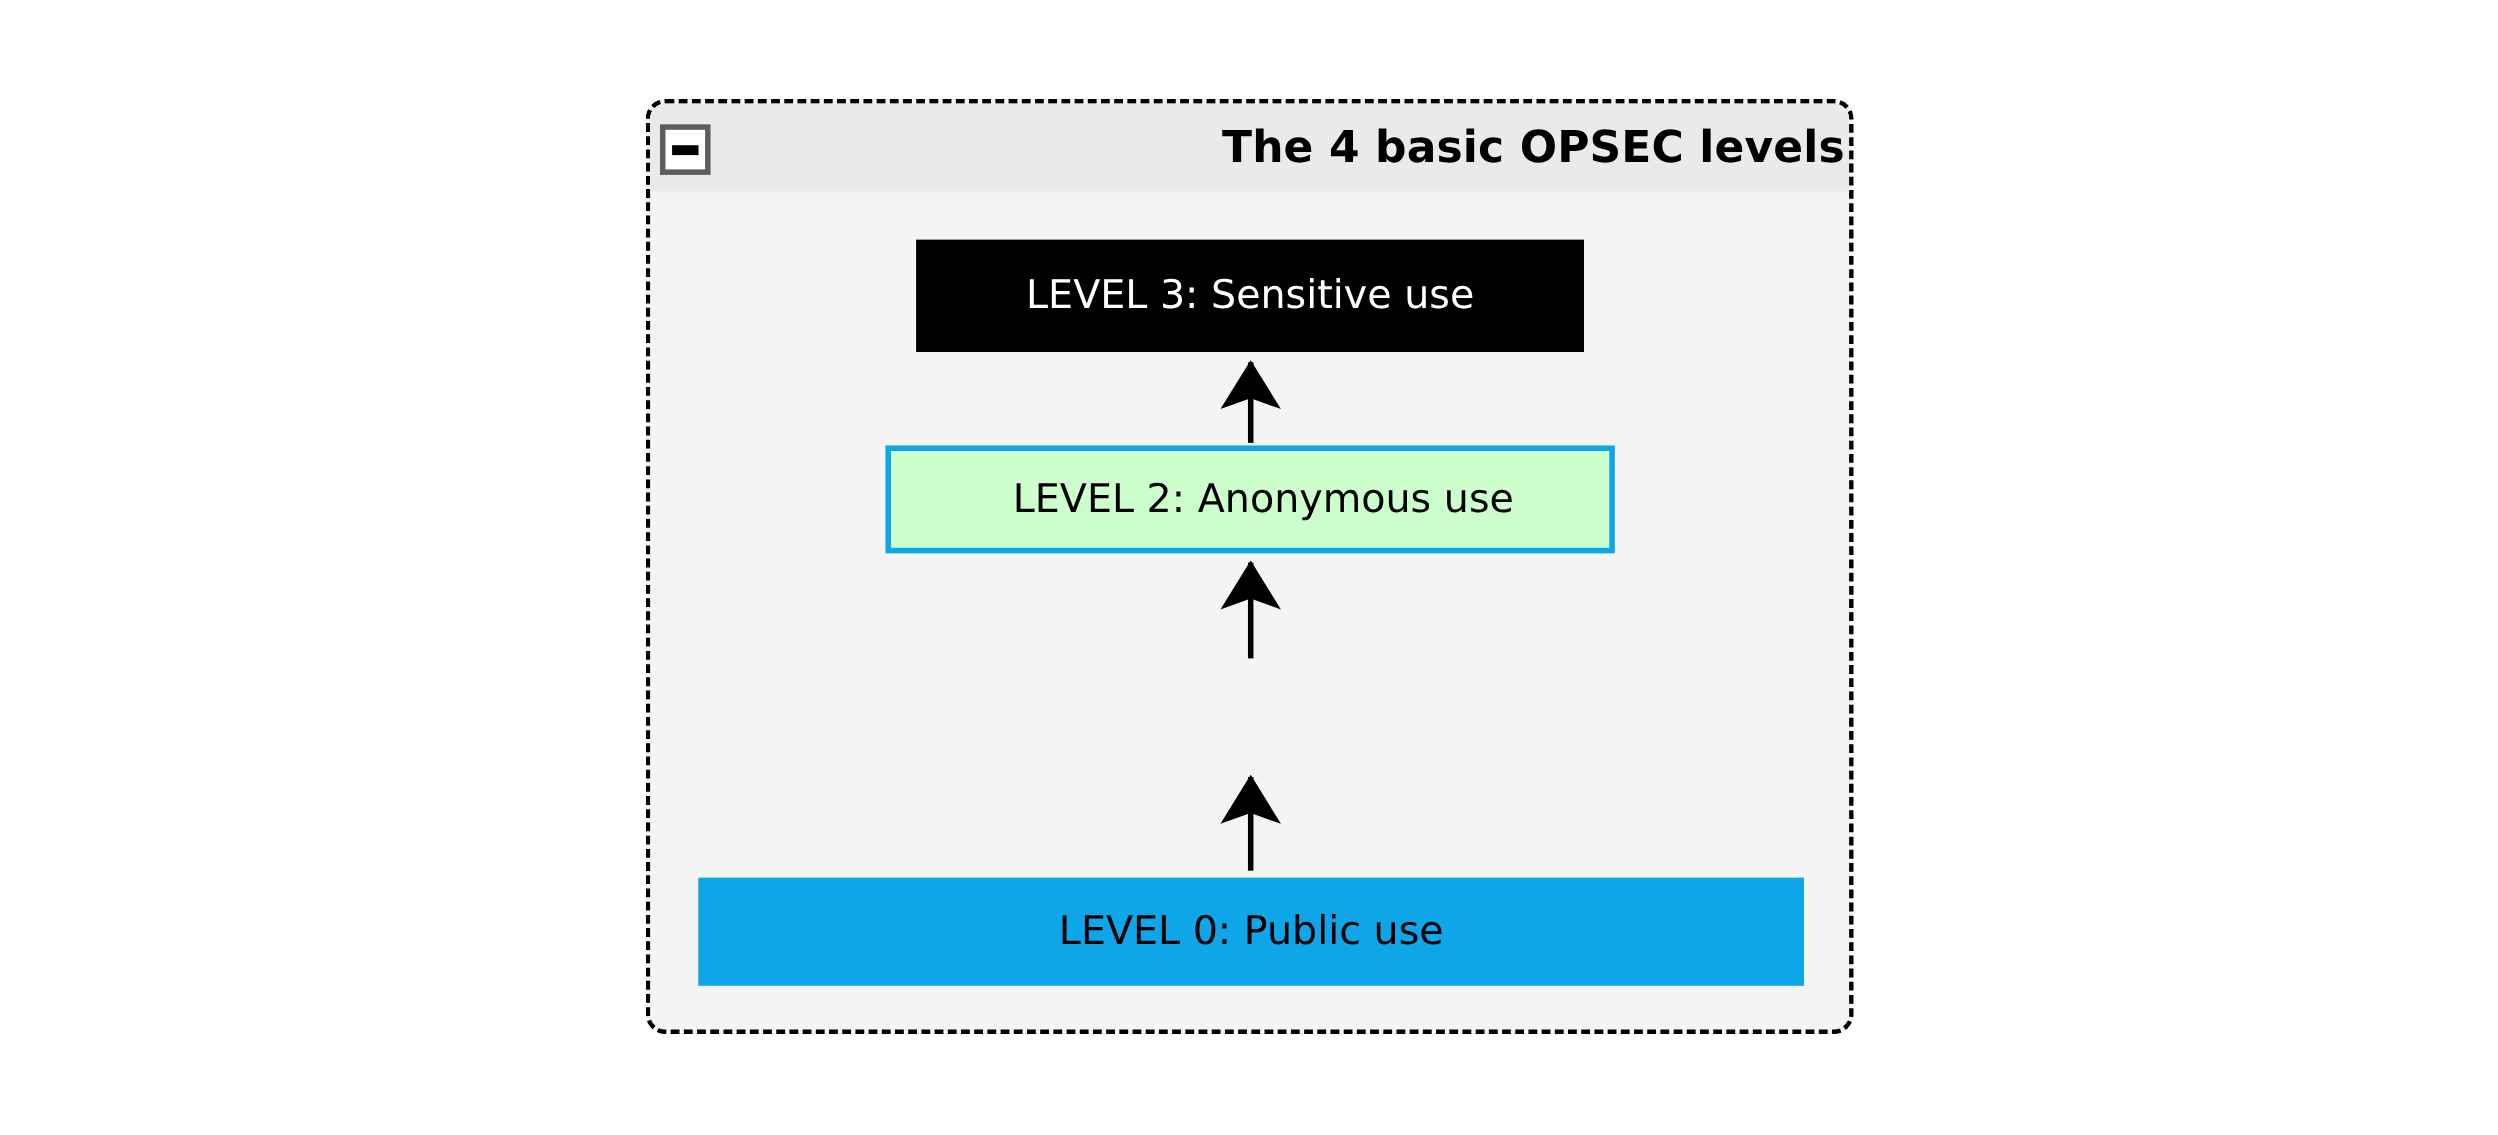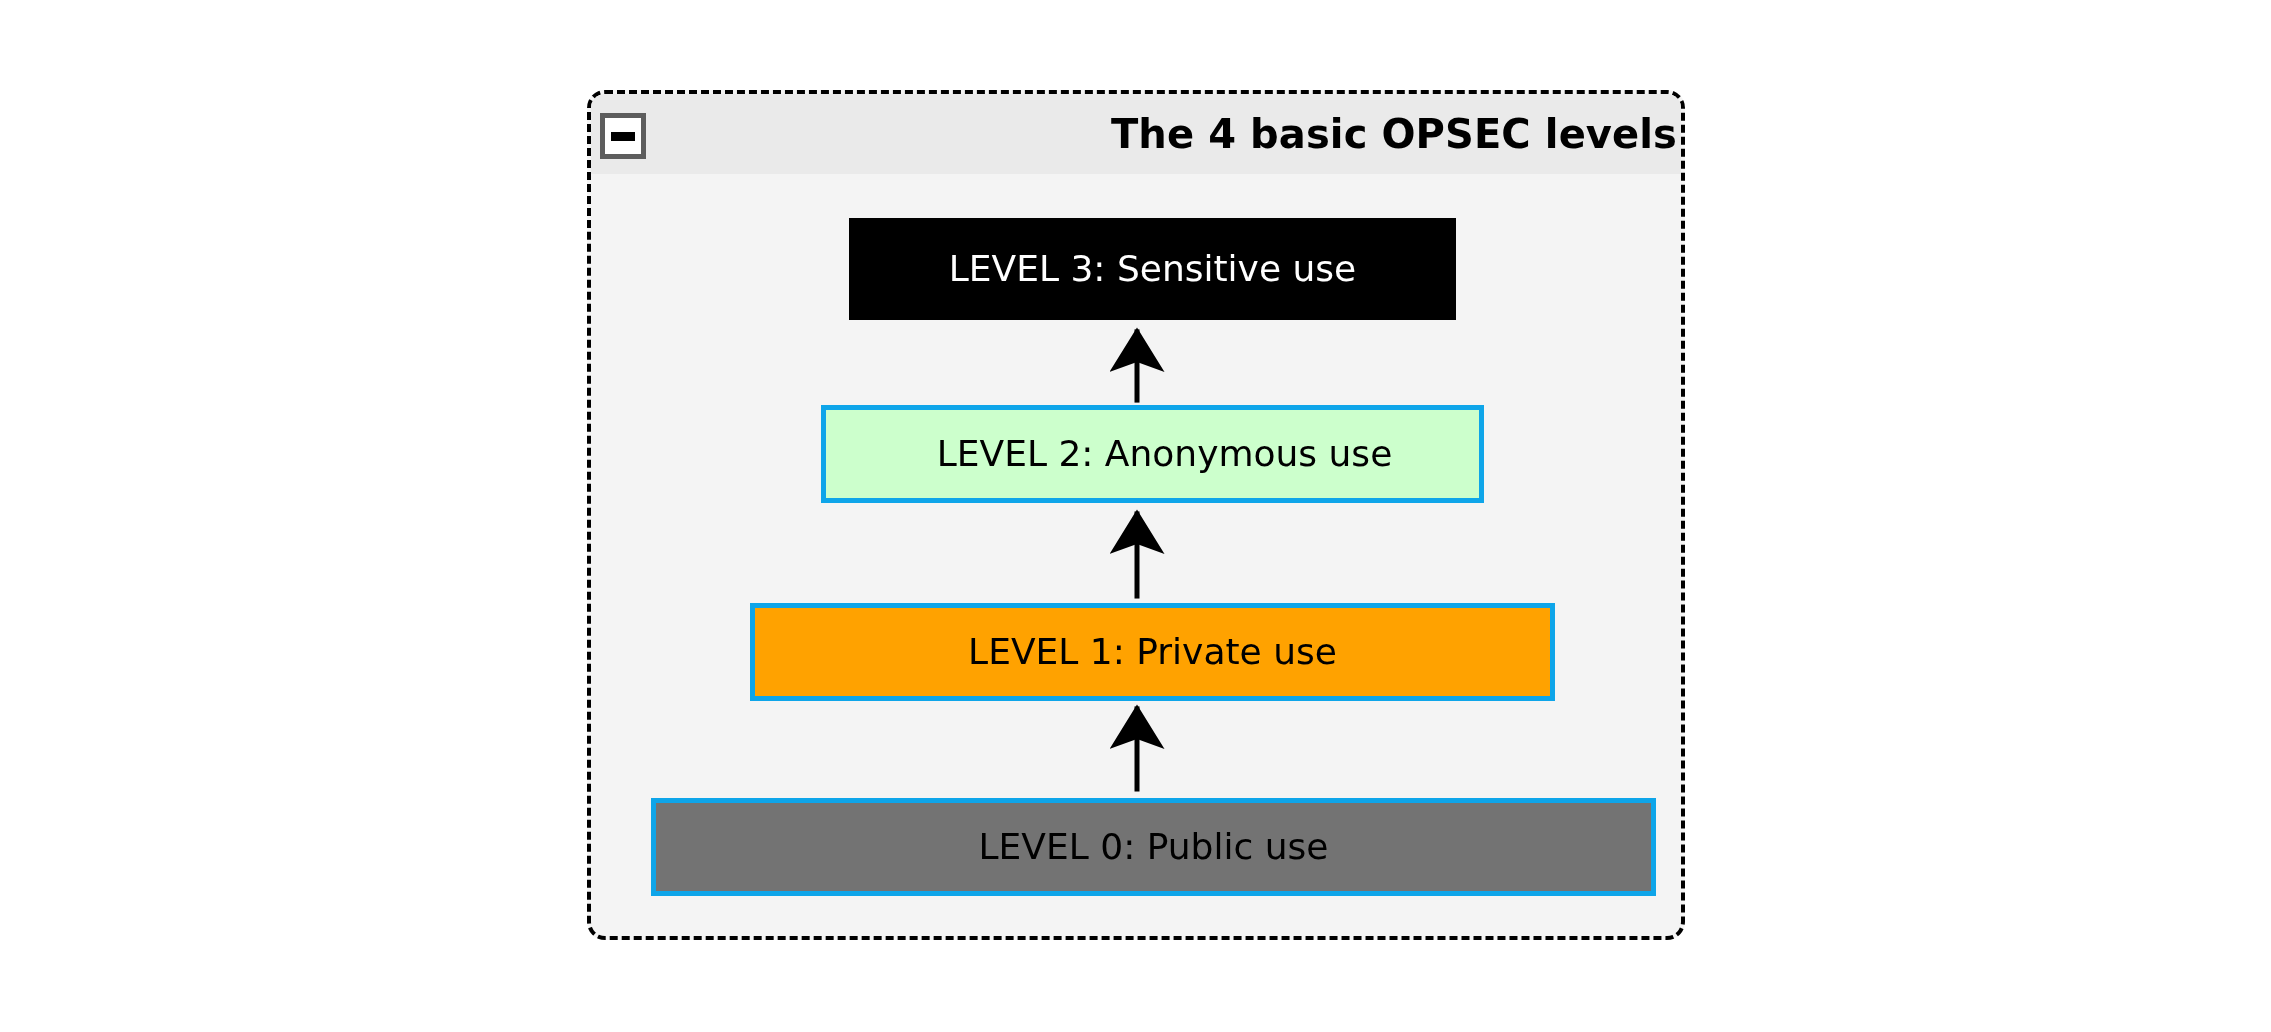--- a/index.html
+++ b/index.html
@@ -93,21 +93,20 @@
     position: absolute;
     box-sizing: border-box;
     border: 5px solid #0ea5e9;
     display: flex;
     align-items: center;
     justify-content: center;
     font-size: 36px;
     line-height: 1;
     color: #000000;
     white-space: nowrap;
-    margin-left: 16px;
   }
 
   .level-3 {
     left: 242px;
     top: 44px;
     width: 607px;
     height: 102px;
     background: #000000;
     border-color: #000000;
     color: #ffffff;
@@ -125,21 +124,21 @@
     top: 429px;
     width: 805px;
     height: 98px;
     background: #ffa200;
   }
   .level-0 {
     left: 44px;
     top: 624px;
     width: 1005px;
     height: 98px;
-    background: #737373;
+    background: #0ea5e9;
   }
 
   
   .arrow-svg {
     position: absolute;
     left: 0;
     top: 0;
     width: 100%;
     height: 100%;
     pointer-events: none;
@@ -175,19 +174,18 @@
 
         <line x1="546" y1="429" x2="546" y2="341" stroke="#000000" stroke-width="5" marker-end="url(#arrowhead)"></line>
 
         <line x1="546" y1="231" x2="546" y2="157" stroke="#000000" stroke-width="5" marker-end="url(#arrowhead)"></line>
       </svg>
 
       <div class="level-box level-3">LEVEL 3: Sensitive use</div>
 
       <div class="level-box level-2">LEVEL 2: Anonymous use</div>
 
-      <div class="level-box level-1">LEVEL 1: Private use</div>
 
       <div class="level-box level-0">LEVEL 0: Public use</div>
 
     </div>
   </section>
 </div>
 
 </body></html>

